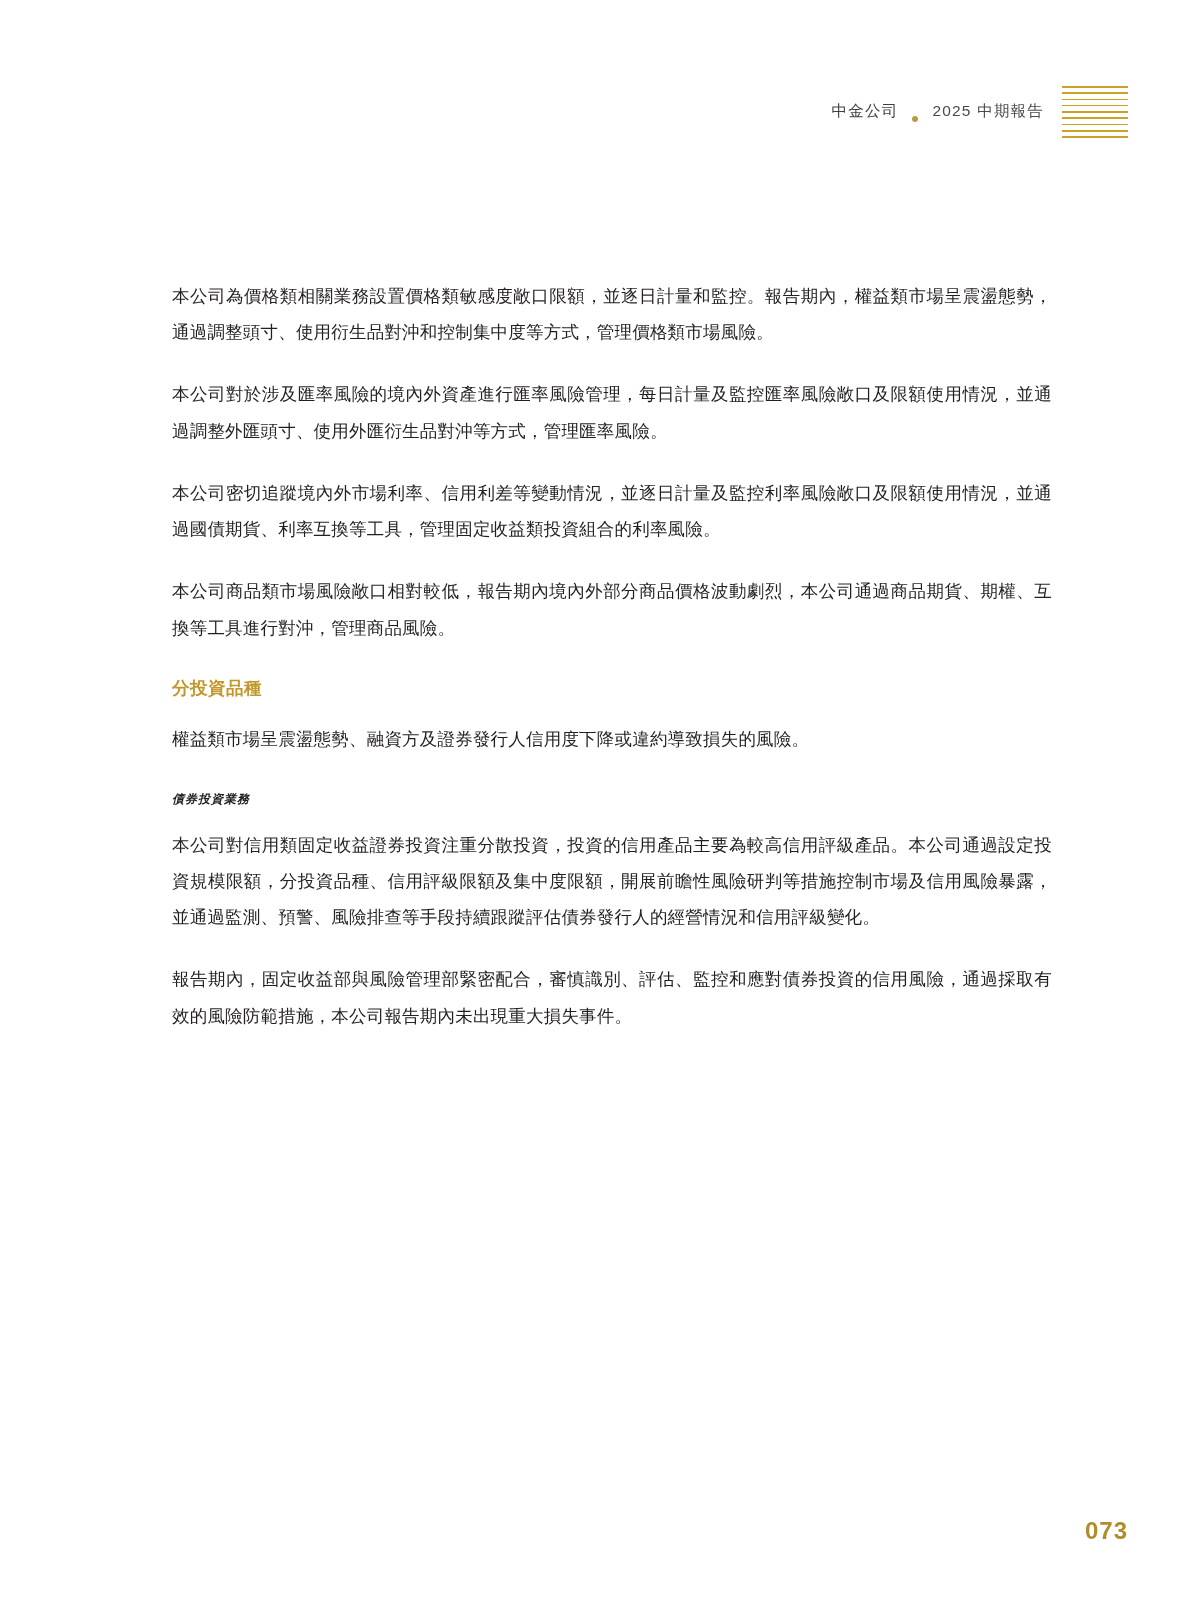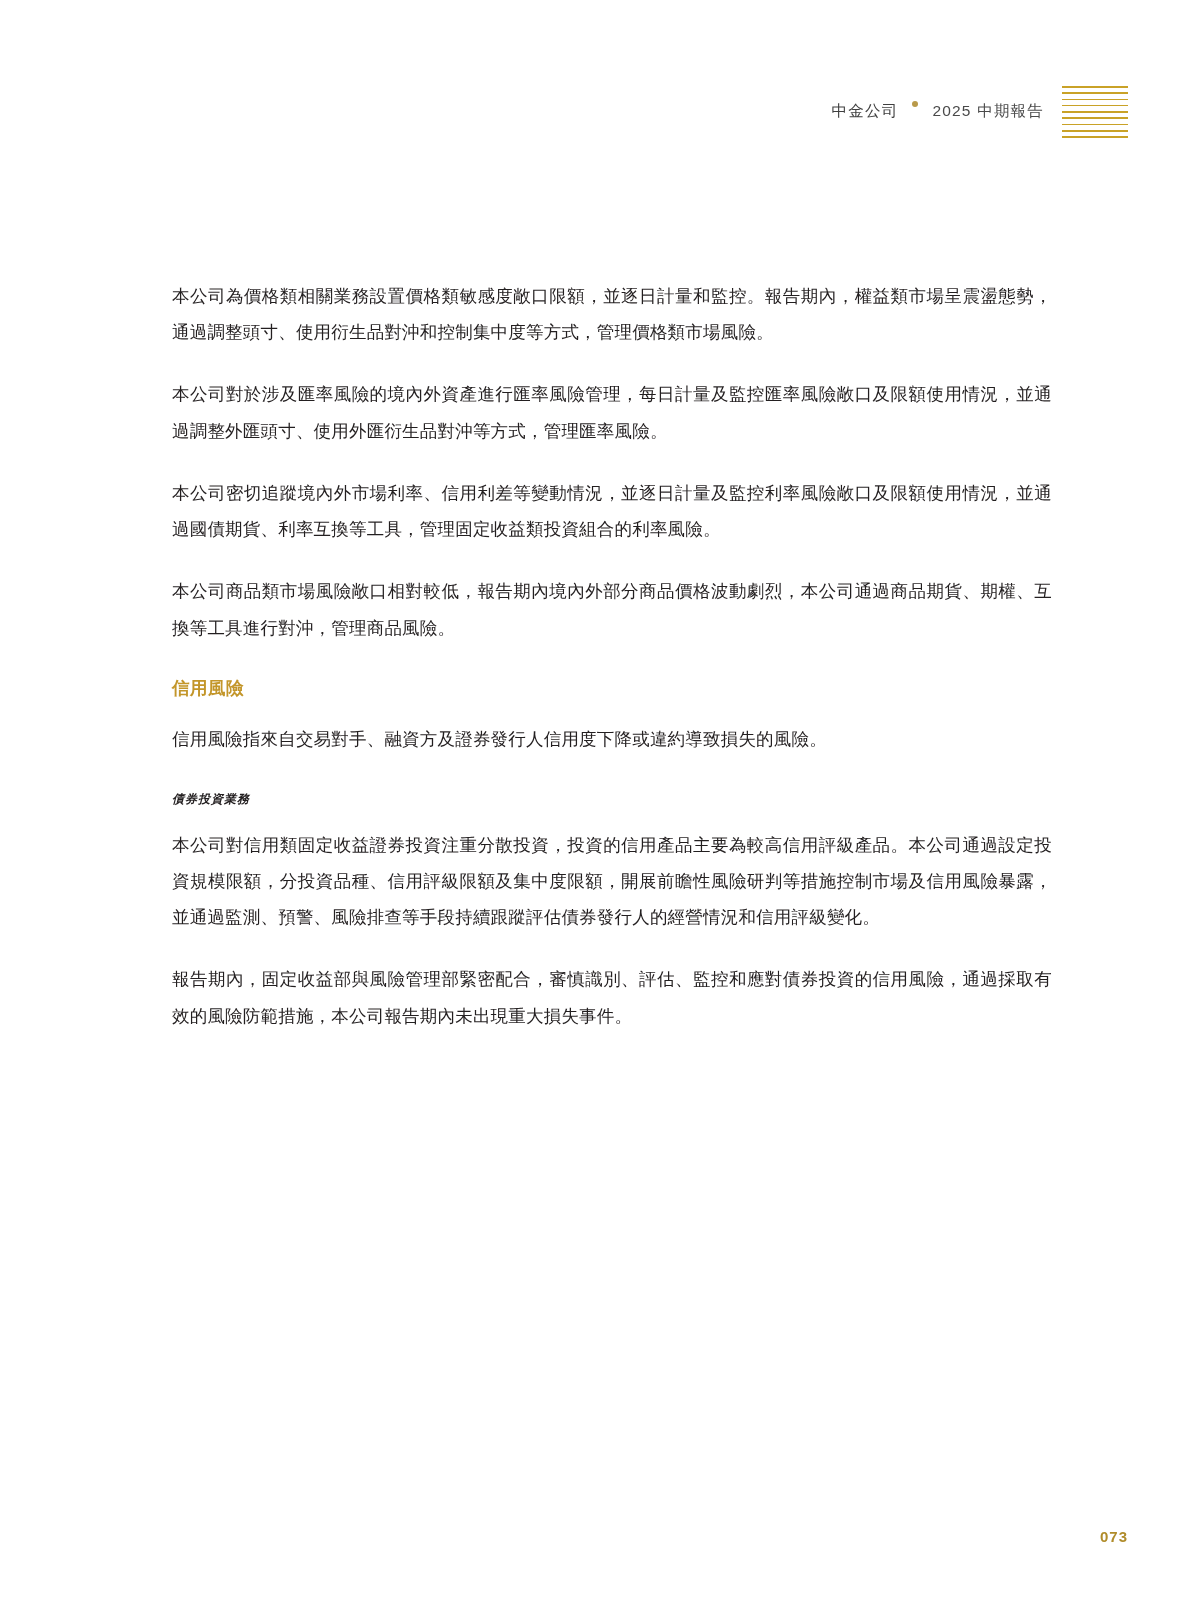--- a/index.html
+++ b/index.html
@@ -24,21 +24,21 @@
   .header {
     position: absolute;
     top: 84px;
     right: 62px;
     display: flex;
     align-items: center;
     gap: 18px;
   }
   .header-text {
     display: flex;
-    align-items: flex-start;
+    align-items: flex-end;
     gap: 12px;
     font-size: 15.5px;
     color: #4a4a4a;
     letter-spacing: 1.2px;
     white-space: nowrap;
   }
   .header-company {
     color: #3f3f3f;
   }
   .header-dot {
@@ -104,21 +104,21 @@
   }
   .tight {
     margin-bottom: 22px;
   }
 
   
   .page-number {
     position: absolute;
     right: 62px;
     bottom: 70px;
-    font-size: 15px;
+    font-size: 24px;
     font-weight: 700;
     color: #b08c2a;
     letter-spacing: 1px;
   }
 </style>
 </head>
 <body>
 
 <div class="page">
 
@@ -141,22 +141,22 @@
     </div>
   </div>
 
   <div class="content">
 
     <p class="para">本公司為價格類相關業務設置價格類敏感度敞口限額，並逐日計量和監控。報告期內，權益類市場呈震盪態勢，通過調整頭寸、使用衍生品對沖和控制集中度等方式，管理價格類市場風險。</p>
     <p class="para">本公司對於涉及匯率風險的境內外資產進行匯率風險管理，每日計量及監控匯率風險敞口及限額使用情況，並通過調整外匯頭寸、使用外匯衍生品對沖等方式，管理匯率風險。</p>
     <p class="para">本公司密切追蹤境內外市場利率、信用利差等變動情況，並逐日計量及監控利率風險敞口及限額使用情況，並通過國債期貨、利率互換等工具，管理固定收益類投資組合的利率風險。</p>
     <p class="para">本公司商品類市場風險敞口相對較低，報告期內境內外部分商品價格波動劇烈，本公司通過商品期貨、期權、互換等工具進行對沖，管理商品風險。</p>
 
-    <h2 class="section-heading">信用風險</h2>
-    <p class="para tight">信用風險指來自交易對手、融資方及證券發行人信用度下降或違約導致損失的風險。</p>
+    <h2 class="section-heading">分投資品種</h2>
+    <p class="para tight">權益類市場呈震盪態勢、融資方及證券發行人信用度下降或違約導致損失的風險。</p>
 
     <h3 class="sub-heading">債券投資業務</h3>
     <p class="para">本公司對信用類固定收益證券投資注重分散投資，投資的信用產品主要為較高信用評級產品。本公司通過設定投資規模限額，分投資品種、信用評級限額及集中度限額，開展前瞻性風險研判等措施控制市場及信用風險暴露，並通過監測、預警、風險排查等手段持續跟蹤評估債券發行人的經營情況和信用評級變化。</p>
     <p class="para">報告期內，固定收益部與風險管理部緊密配合，審慎識別、評估、監控和應對債券投資的信用風險，通過採取有效的風險防範措施，本公司報告期內未出現重大損失事件。</p>
 
   </div>
 
   <div class="page-number">073</div>
 
 </div>

